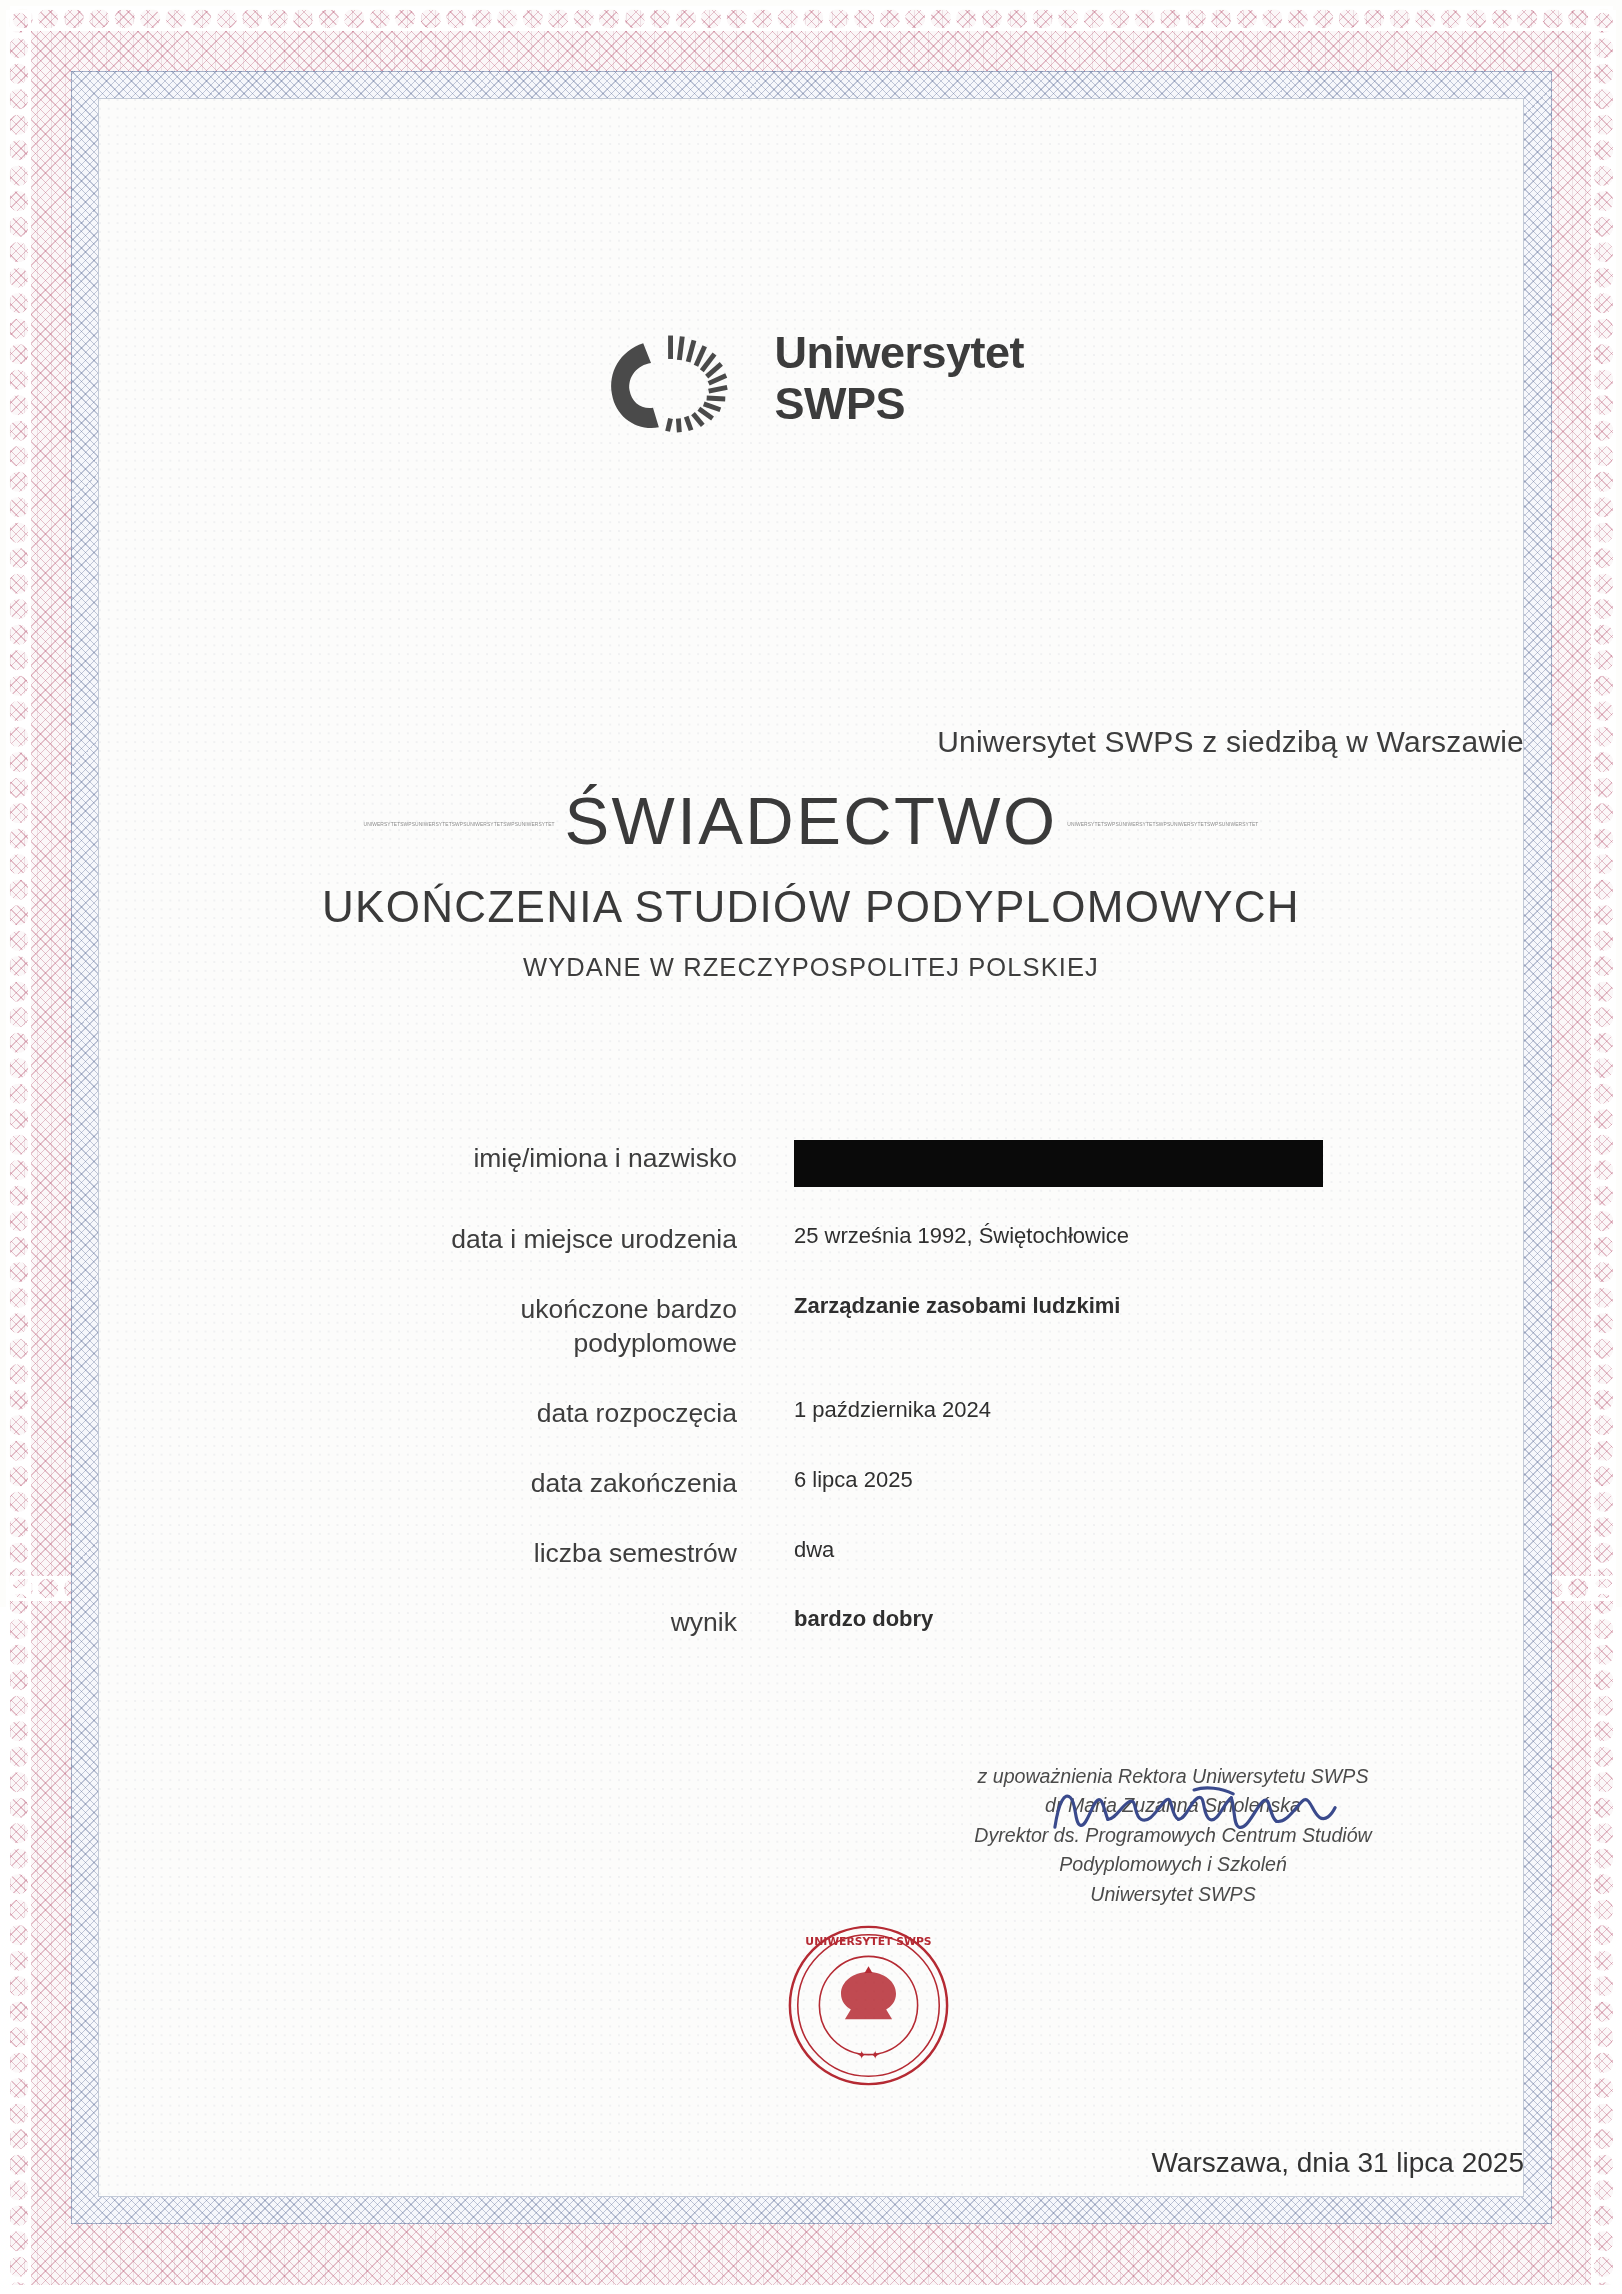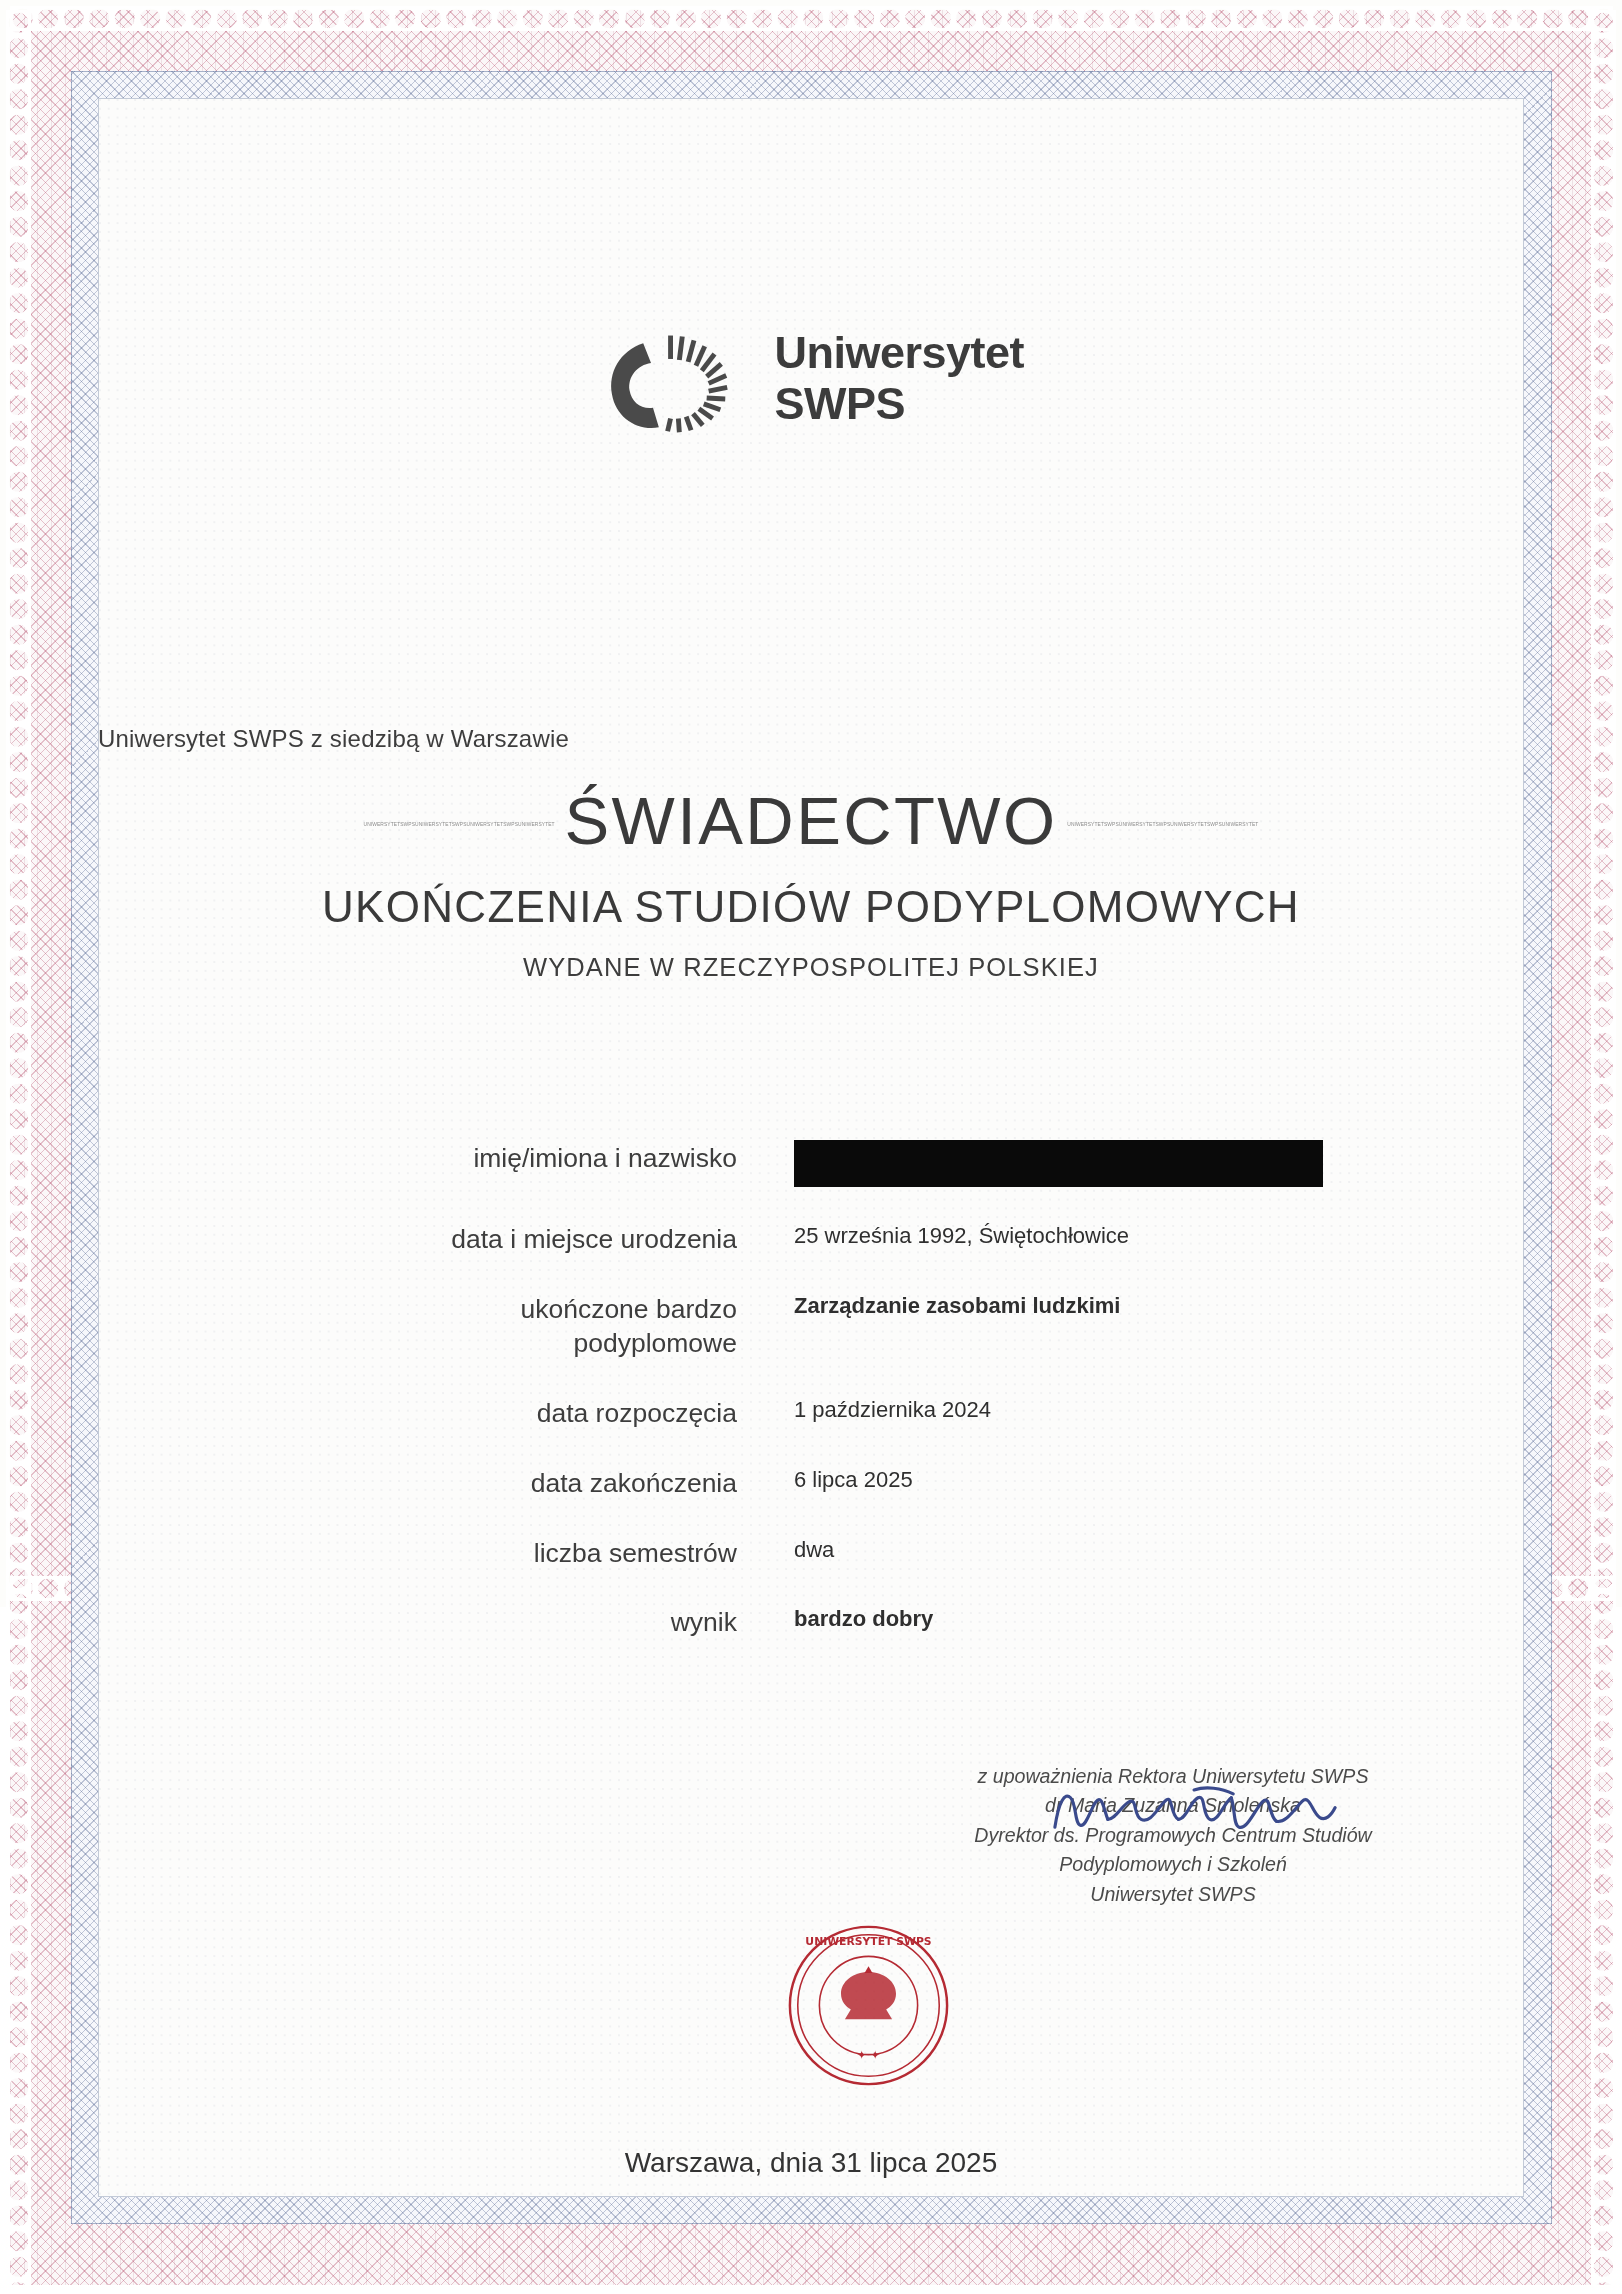--- a/index.html
+++ b/index.html
@@ -92,22 +92,22 @@
     font-size: 45px;
     line-height: 1.12;
     letter-spacing: -0.5px;
   }
 
   
   .issuer {
     position: absolute;
     left: 0; right: 0;
     top: 627px;
-    text-align: left;
-    font-size: 24px;
+    text-align: right;
+    font-size: 30px;
     color: #3d3d3d;
     letter-spacing: 0.2px;
   }
 
   .title-row {
     position: absolute;
     left: 147px; right: 147px;
     top: 684px;
     display: flex;
     align-items: center;
@@ -221,21 +221,21 @@
     top: 1823px;
     width: 169px;
     height: 169px;
   }
 
   
   .place-date {
     position: absolute;
     left: 0; right: 0;
     top: 2049px;
-    text-align: center;
+    text-align: right;
     font-size: 28px;
     color: #333333;
   }
 </style>
 </head>
 <body>
 
 <div class="page">
 
   <div class="border-outer"></div>

